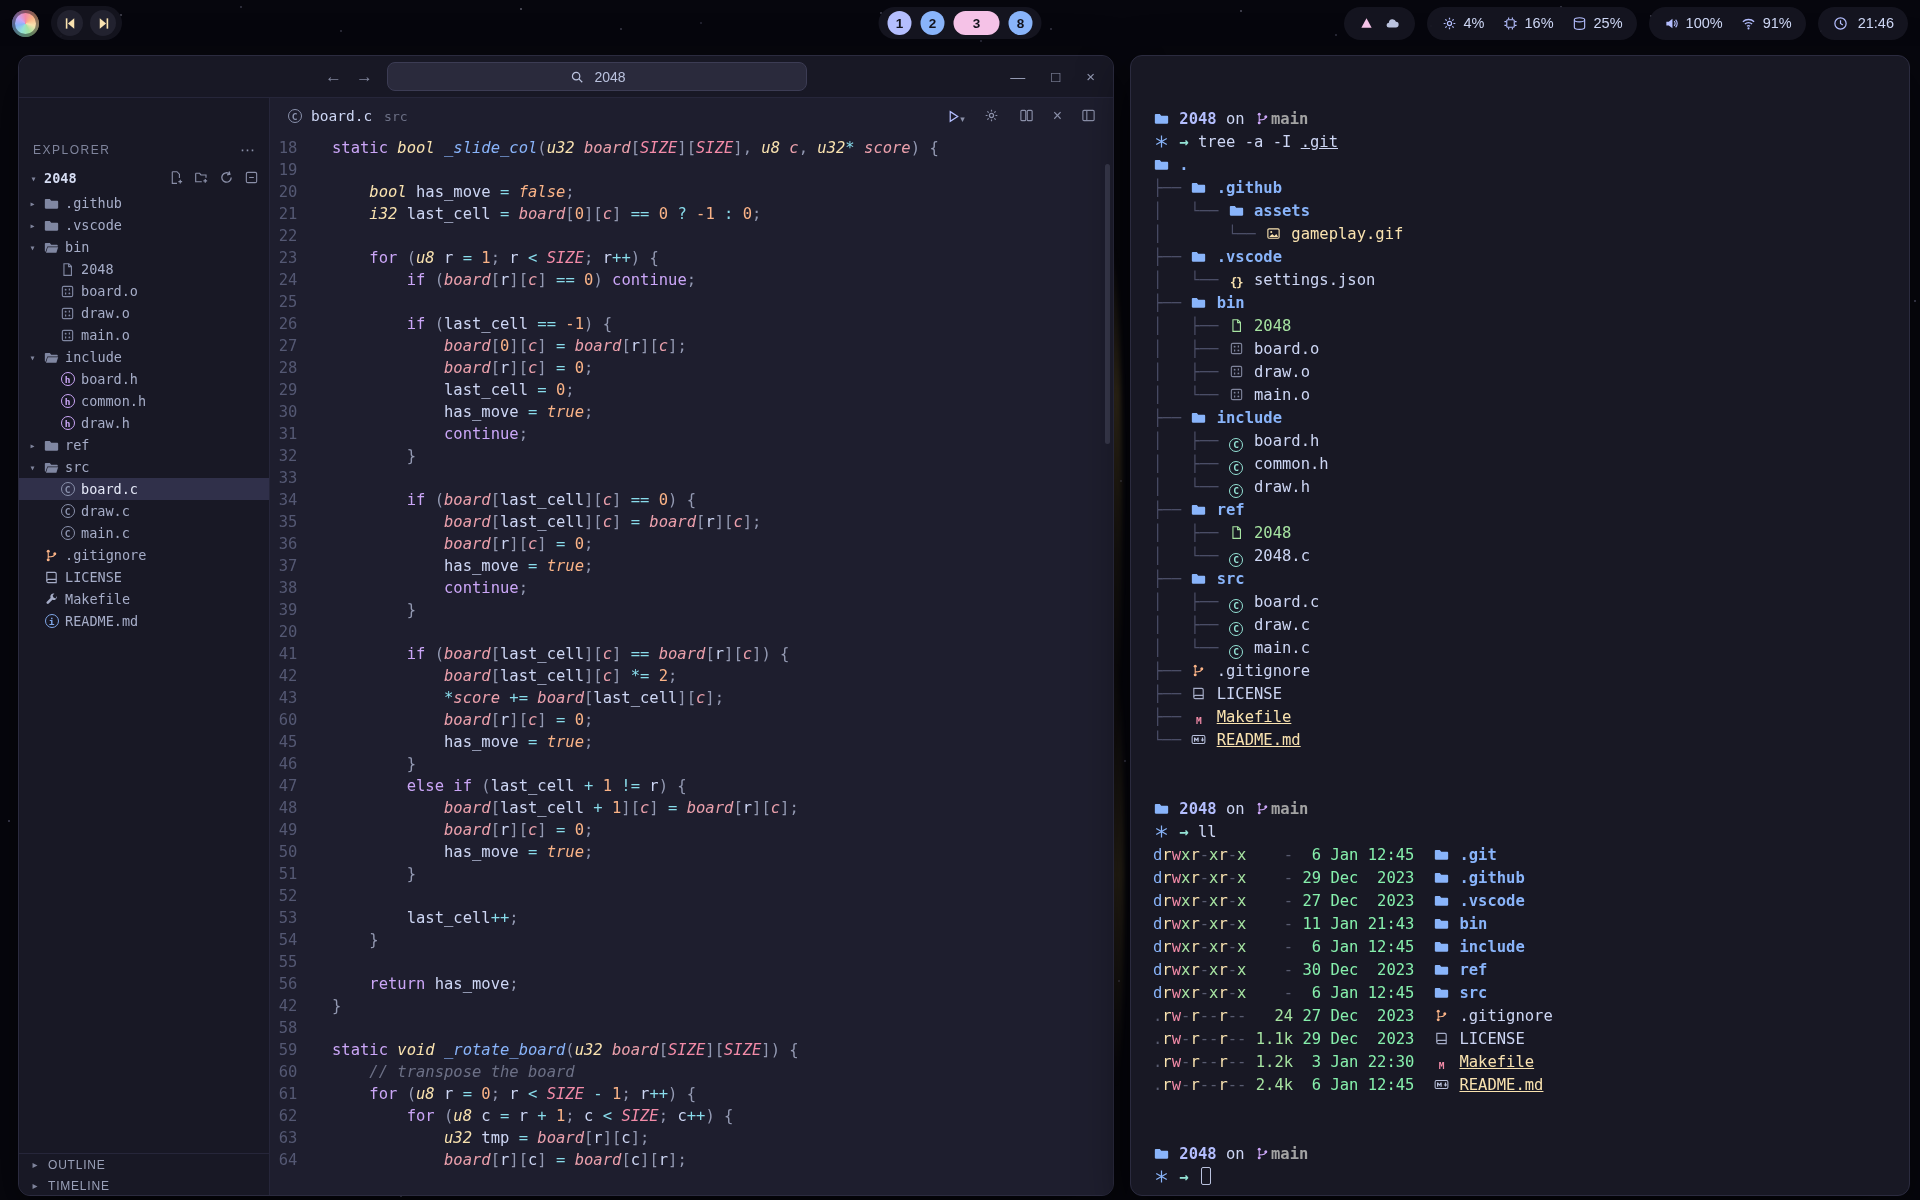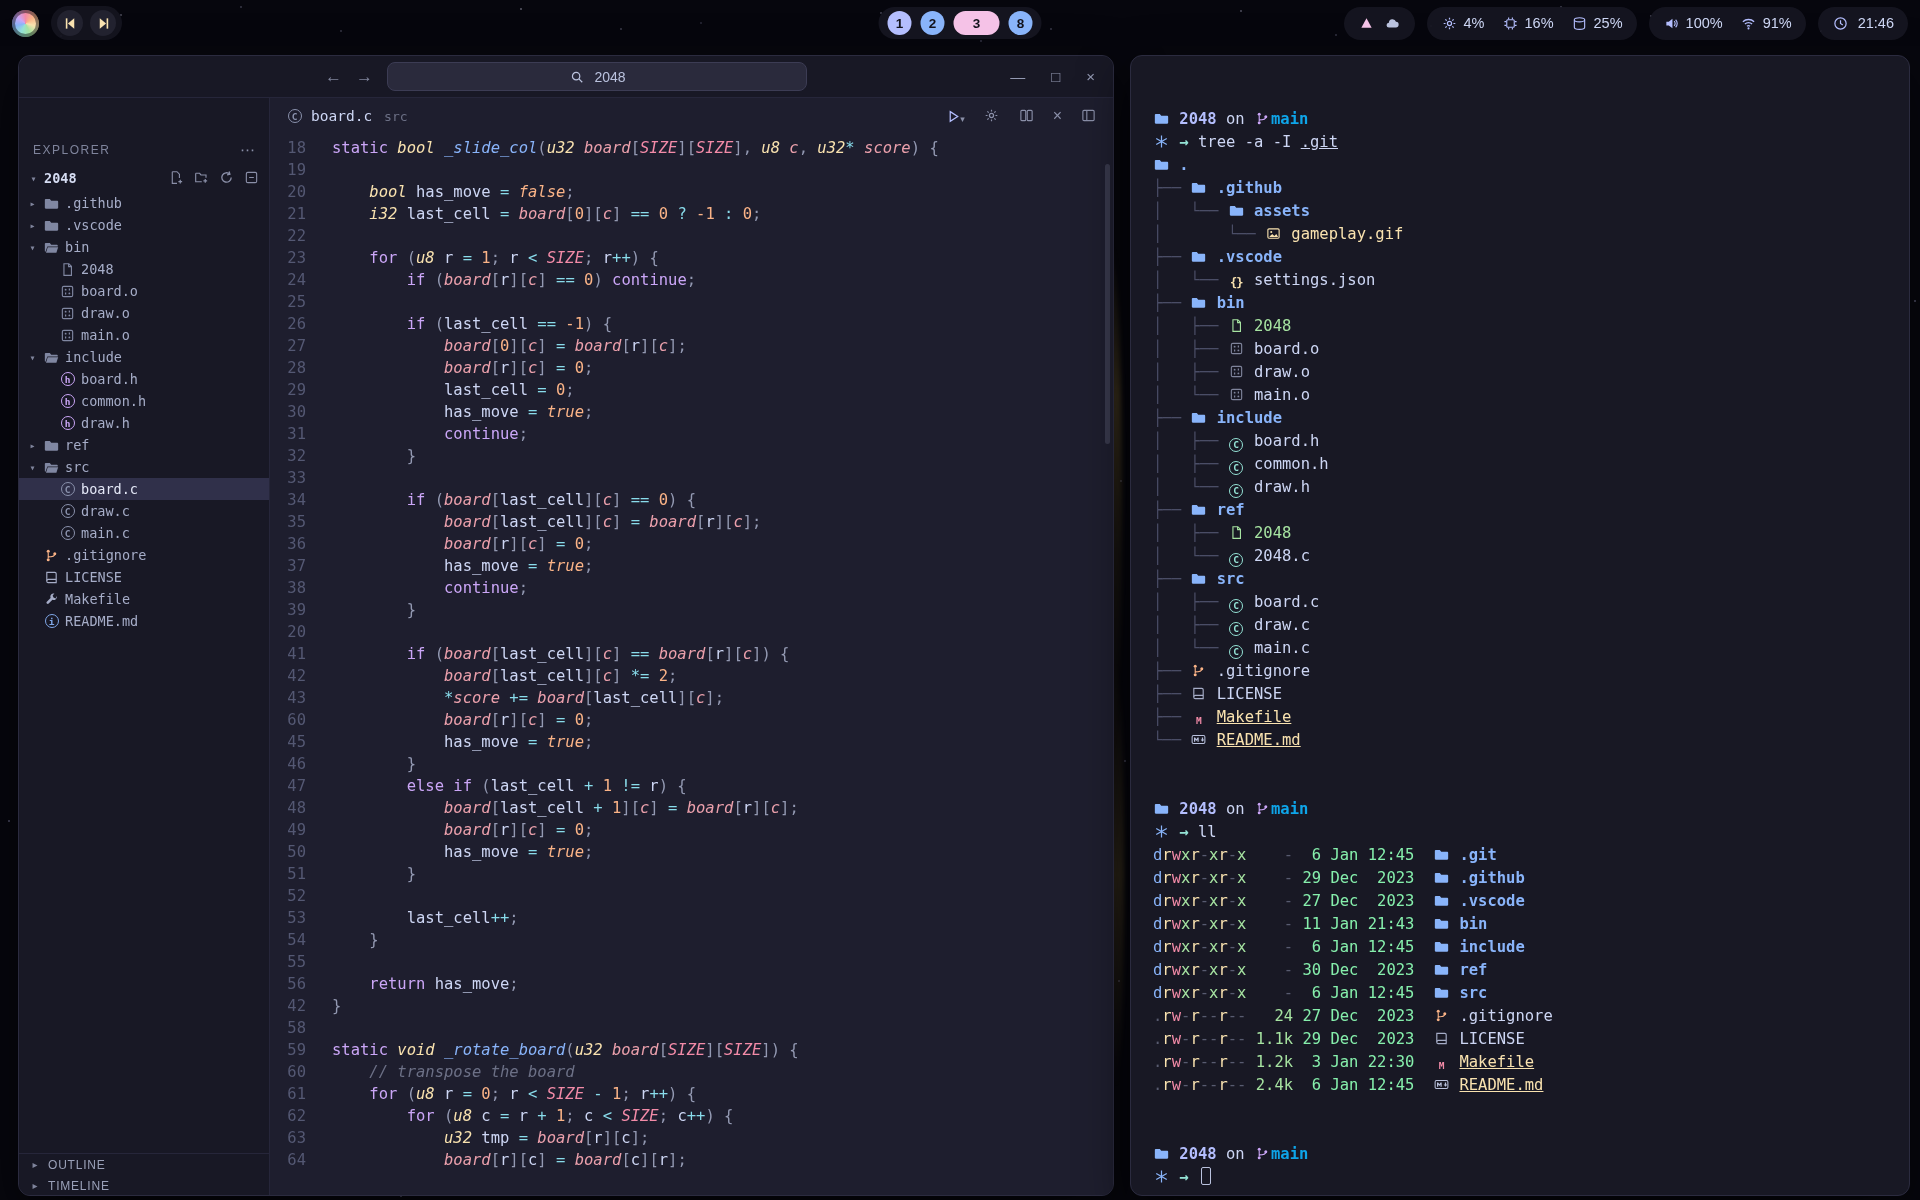--- a/index.html
+++ b/index.html
@@ -87,21 +87,21 @@
   .emain{flex:1;display:flex;flex-direction:column;background:#1e1e2e;}
   .tabbar{height:36px;display:flex;align-items:center;padding:0 16px;color:#cdd6f4;}
   .tab{display:flex;align-items:center;gap:8px;font-family:"DejaVu Sans Mono",monospace;font-size:14.5px;}
   .tab-path{color:#6c7086;font-size:13px;margin-left:4px;}
   .tab-actions{margin-left:auto;display:flex;gap:18px;color:#8a8fa8;align-items:center;}
   .tab-actions svg{width:16px;height:16px;}
   .runwrap{display:inline-flex;align-items:flex-end;color:#b4befe;}
   .runchev{font-size:9px;margin-left:-2px;color:#8a8fa8;}
   .codearea{flex:1;padding-top:3px;font-family:"DejaVu Sans Mono",monospace;font-size:15.5px;line-height:22px;position:relative;overflow:hidden;}
   .cl{display:flex;white-space:pre;}
-  .ln{width:62px;text-align:right;padding-right:26px;color:#545873;flex:none;}
+  .ln{width:62px;text-align:center;padding-right:26px;color:#545873;flex:none;}
   .ct{color:#cdd6f4;}
   .scrollthumb{position:absolute;right:3px;top:30px;width:5px;height:280px;background:rgba(88,91,112,.45);border-radius:3px;}
 
   
   .tok-k{color:#cba6f7;}
   .tok-t{color:#f9e2af;font-style:italic;}
   .tok-f{color:#89b4fa;font-style:italic;}
   .tok-n{color:#fab387;}
   .tok-o{color:#89dceb;}
   .tok-p{color:#9399b2;}
@@ -115,21 +115,21 @@
   .term-content{padding:52px 18px 16px 22px;font-family:"DejaVu Sans Mono",monospace;font-size:15.5px;line-height:23px;color:#cdd6f4;}
   .tline{white-space:pre;}
   .t-pre{color:#4a4d66;}
   .t-dir{color:#89b4fa;font-weight:bold;}
   .t-file{color:#cdd6f4;}
   .t-exec{color:#a6e3a1;}
   .t-build{color:#f9e2af;text-decoration:underline;}
   .t-media{color:#f9e2af;}
   .t-dirname{color:#b4befe;font-weight:bold;}
   .t-on{color:#cdd6f4;}
-  .t-branch{color:#0ea5e9;font-weight:bold;}
+  .t-branch{color:#a3a3a3;font-weight:bold;}
   .t-branchic{color:#cba6f7;}
   .t-snow{color:#89b4fa;}
   .t-arrow{color:#94e2d5;font-weight:bold;}
   .t-c{color:#cdd6f4;}
   .t-path{color:#cdd6f4;text-decoration:underline;}
   .pd{color:#89b4fa;} .pr{color:#f9e2af;} .pw{color:#f38ba8;} .px{color:#a6e3a1;} .pz{color:#585b70;}
   .t-size{color:#a6e3a1;} .t-size.dim{color:#585b70;}
   .t-date{color:#86efac;}
   .cursor{display:inline-block;width:10px;height:18px;border:1.5px solid #bac2de;border-radius:2px;vertical-align:-3px;margin-left:3px;}
 

